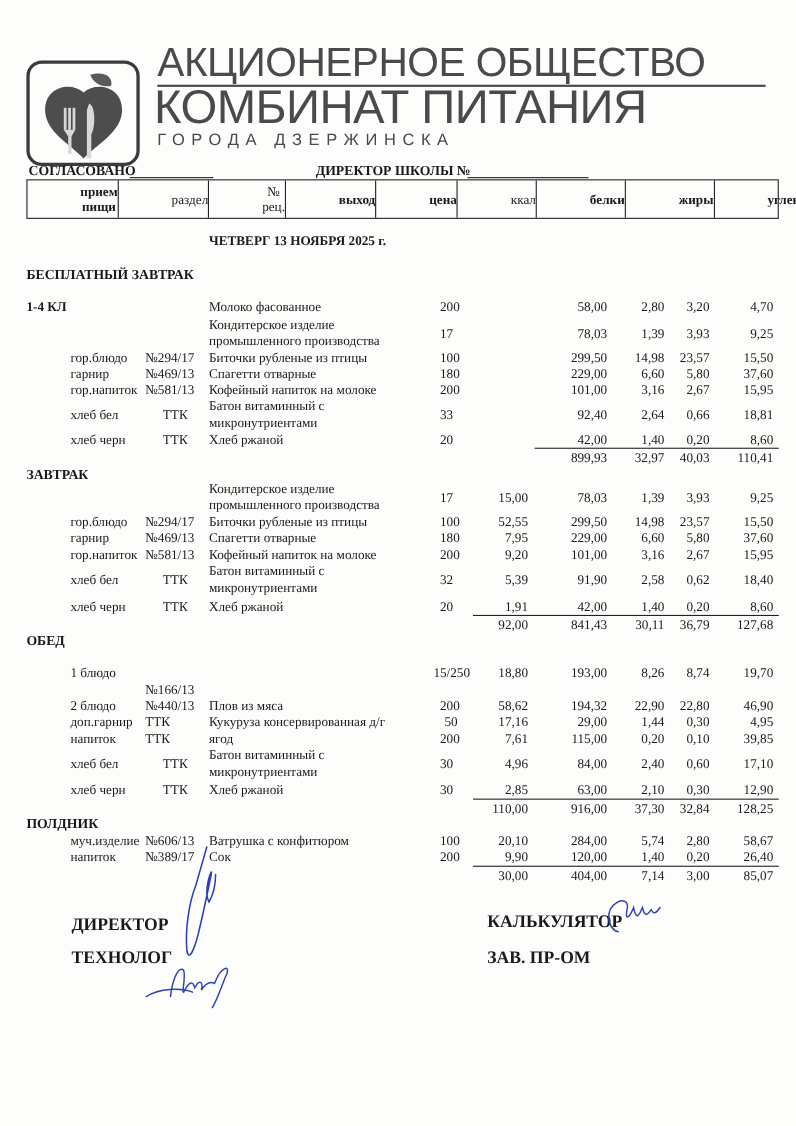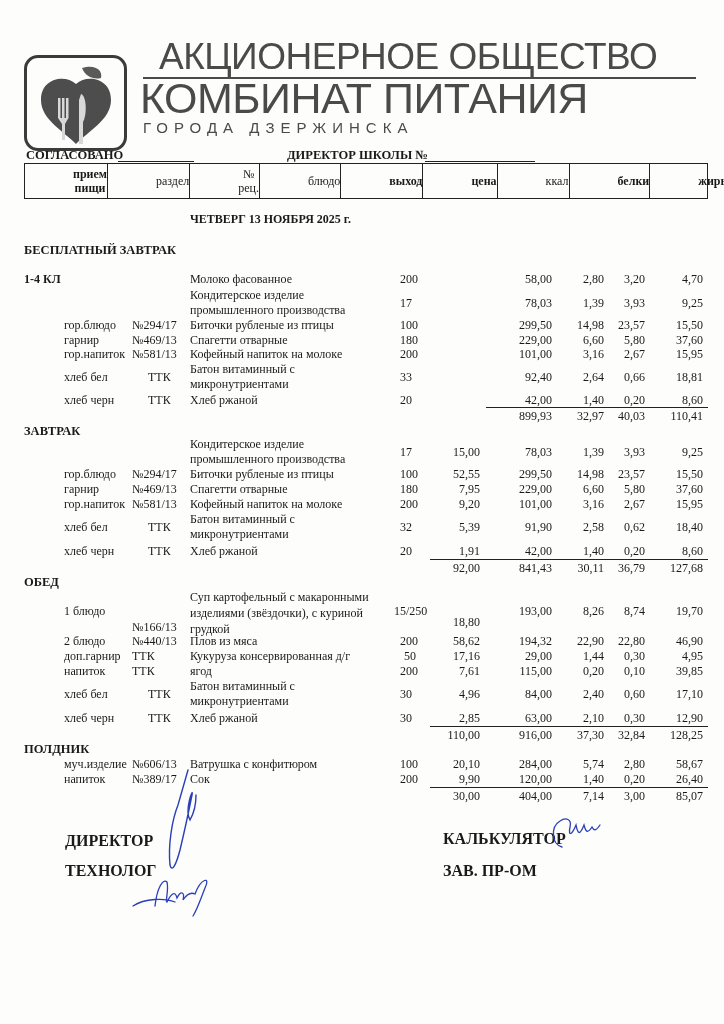--- a/index.html
+++ b/index.html
@@ -2,21 +2,21 @@
 <html><head>
 <meta charset="utf-8">
 <style>
   * { box-sizing: border-box; margin: 0; padding: 0; }
   html, body { width: 724px; height: 1024px; background: #fdfdfb; }
   body { position: relative; font-family: "Liberation Serif", serif; color: #1a1a1a; overflow: hidden; }
 
   
   .logo { position: absolute; left: 24px; top: 55px; width: 103px; height: 96px; border: 3px solid #3b3b3b; border-radius: 14px; }
   .logo svg { position: absolute; left: 10px; top: 6px; }
-  .org-line1 { position: absolute; left: 143px; top: 36px; font-family: "Liberation Sans", sans-serif; font-size: 37px; letter-spacing: -0.5px; color: #4a4a4a; white-space: nowrap; transform: scaleX(1.0); transform-origin: left; margin-left: 16px; }
+  .org-line1 { position: absolute; left: 143px; top: 36px; font-family: "Liberation Sans", sans-serif; font-size: 37px; letter-spacing: -0.5px; color: #4a4a4a; white-space: nowrap; transform: scaleX(1.0); transform-origin: left; }
   .org-rule { position: absolute; left: 143px; top: 77px; width: 553px; height: 2px; background: #4a4a4a; }
   .org-line2 { position: absolute; left: 140px; top: 74px; font-family: "Liberation Sans", sans-serif; font-size: 43px; color: #4a4a4a; white-space: nowrap; letter-spacing: -0.5px; }
   .org-line3 { position: absolute; left: 143px; top: 119px; font-family: "Liberation Sans", sans-serif; font-size: 15px; color: #4a4a4a; letter-spacing: 6px; white-space: nowrap; }
 
   
   .approve { position: absolute; top: 148px; left: 26px; font-weight: bold; font-size: 12.5px; }
   .approve-line { position: absolute; top: 161px; left: 118px; width: 76px; height: 1px; background: #222; }
   .director { position: absolute; top: 148px; left: 287px; font-weight: bold; font-size: 12.5px; }
   .director-line { position: absolute; top: 161px; left: 425px; width: 110px; height: 1px; background: #222; }
 
@@ -78,23 +78,20 @@
   <div class="h" style="width:40px">
       <span style="white-space:pre-line">прием
 пищи</span>
     </div>
   <div class="h thin" style="width:76px">
       <span>раздел</span>
     </div>
   <div class="h thin" style="width:54px">
       <span>№ рец.</span>
     </div>
-  <div class="h thin" style="width:196px">
-      <span>блюдо</span>
-    </div>
   <div class="h" style="width:64px">
       <span>выход</span>
     </div>
   <div class="h" style="width:48px">
       <span>цена</span>
     </div>
   <div class="h thin" style="width:62px">
       <span>ккал</span>
     </div>
   <div class="h" style="width:46px">
@@ -264,25 +261,22 @@
   <span class="num c-prot">30,11</span>
   <span class="num c-fat">36,79</span>
   <span class="num c-carb">127,68</span>
 </div>
 
 <div class="section" style="top:575px">ОБЕД</div>
 
 <div class="row" style="top:589px">
   <span class="c-razdel" style="top:15px">1 блюдо</span>
   <span class="c-rec" style="top:31px">№166/13</span>
-  <span class="c-dish" style="white-space:pre-line;line-height:16px">Суп картофельный с макаронными
-изделиями (звёздочки), с куриной
-грудкой</span>
   <span class="c-out" style="left:394px;top:15px">15/250</span>
-  <span class="num c-price" style="top:26px">18,80</span>
+  <span class="num c-price" style="top:15px">18,80</span>
   <span class="num c-kcal" style="top:15px">193,00</span>
   <span class="num c-prot" style="top:15px">8,26</span>
   <span class="num c-fat" style="top:15px">8,74</span>
   <span class="num c-carb" style="top:15px">19,70</span>
 </div>
 <div class="row" style="top:634px">
   <span class="c-razdel">2 блюдо</span>
   <span class="c-rec">№440/13</span>
   <span class="c-dish">Плов из мяса</span>
   <span class="c-out">200</span>

